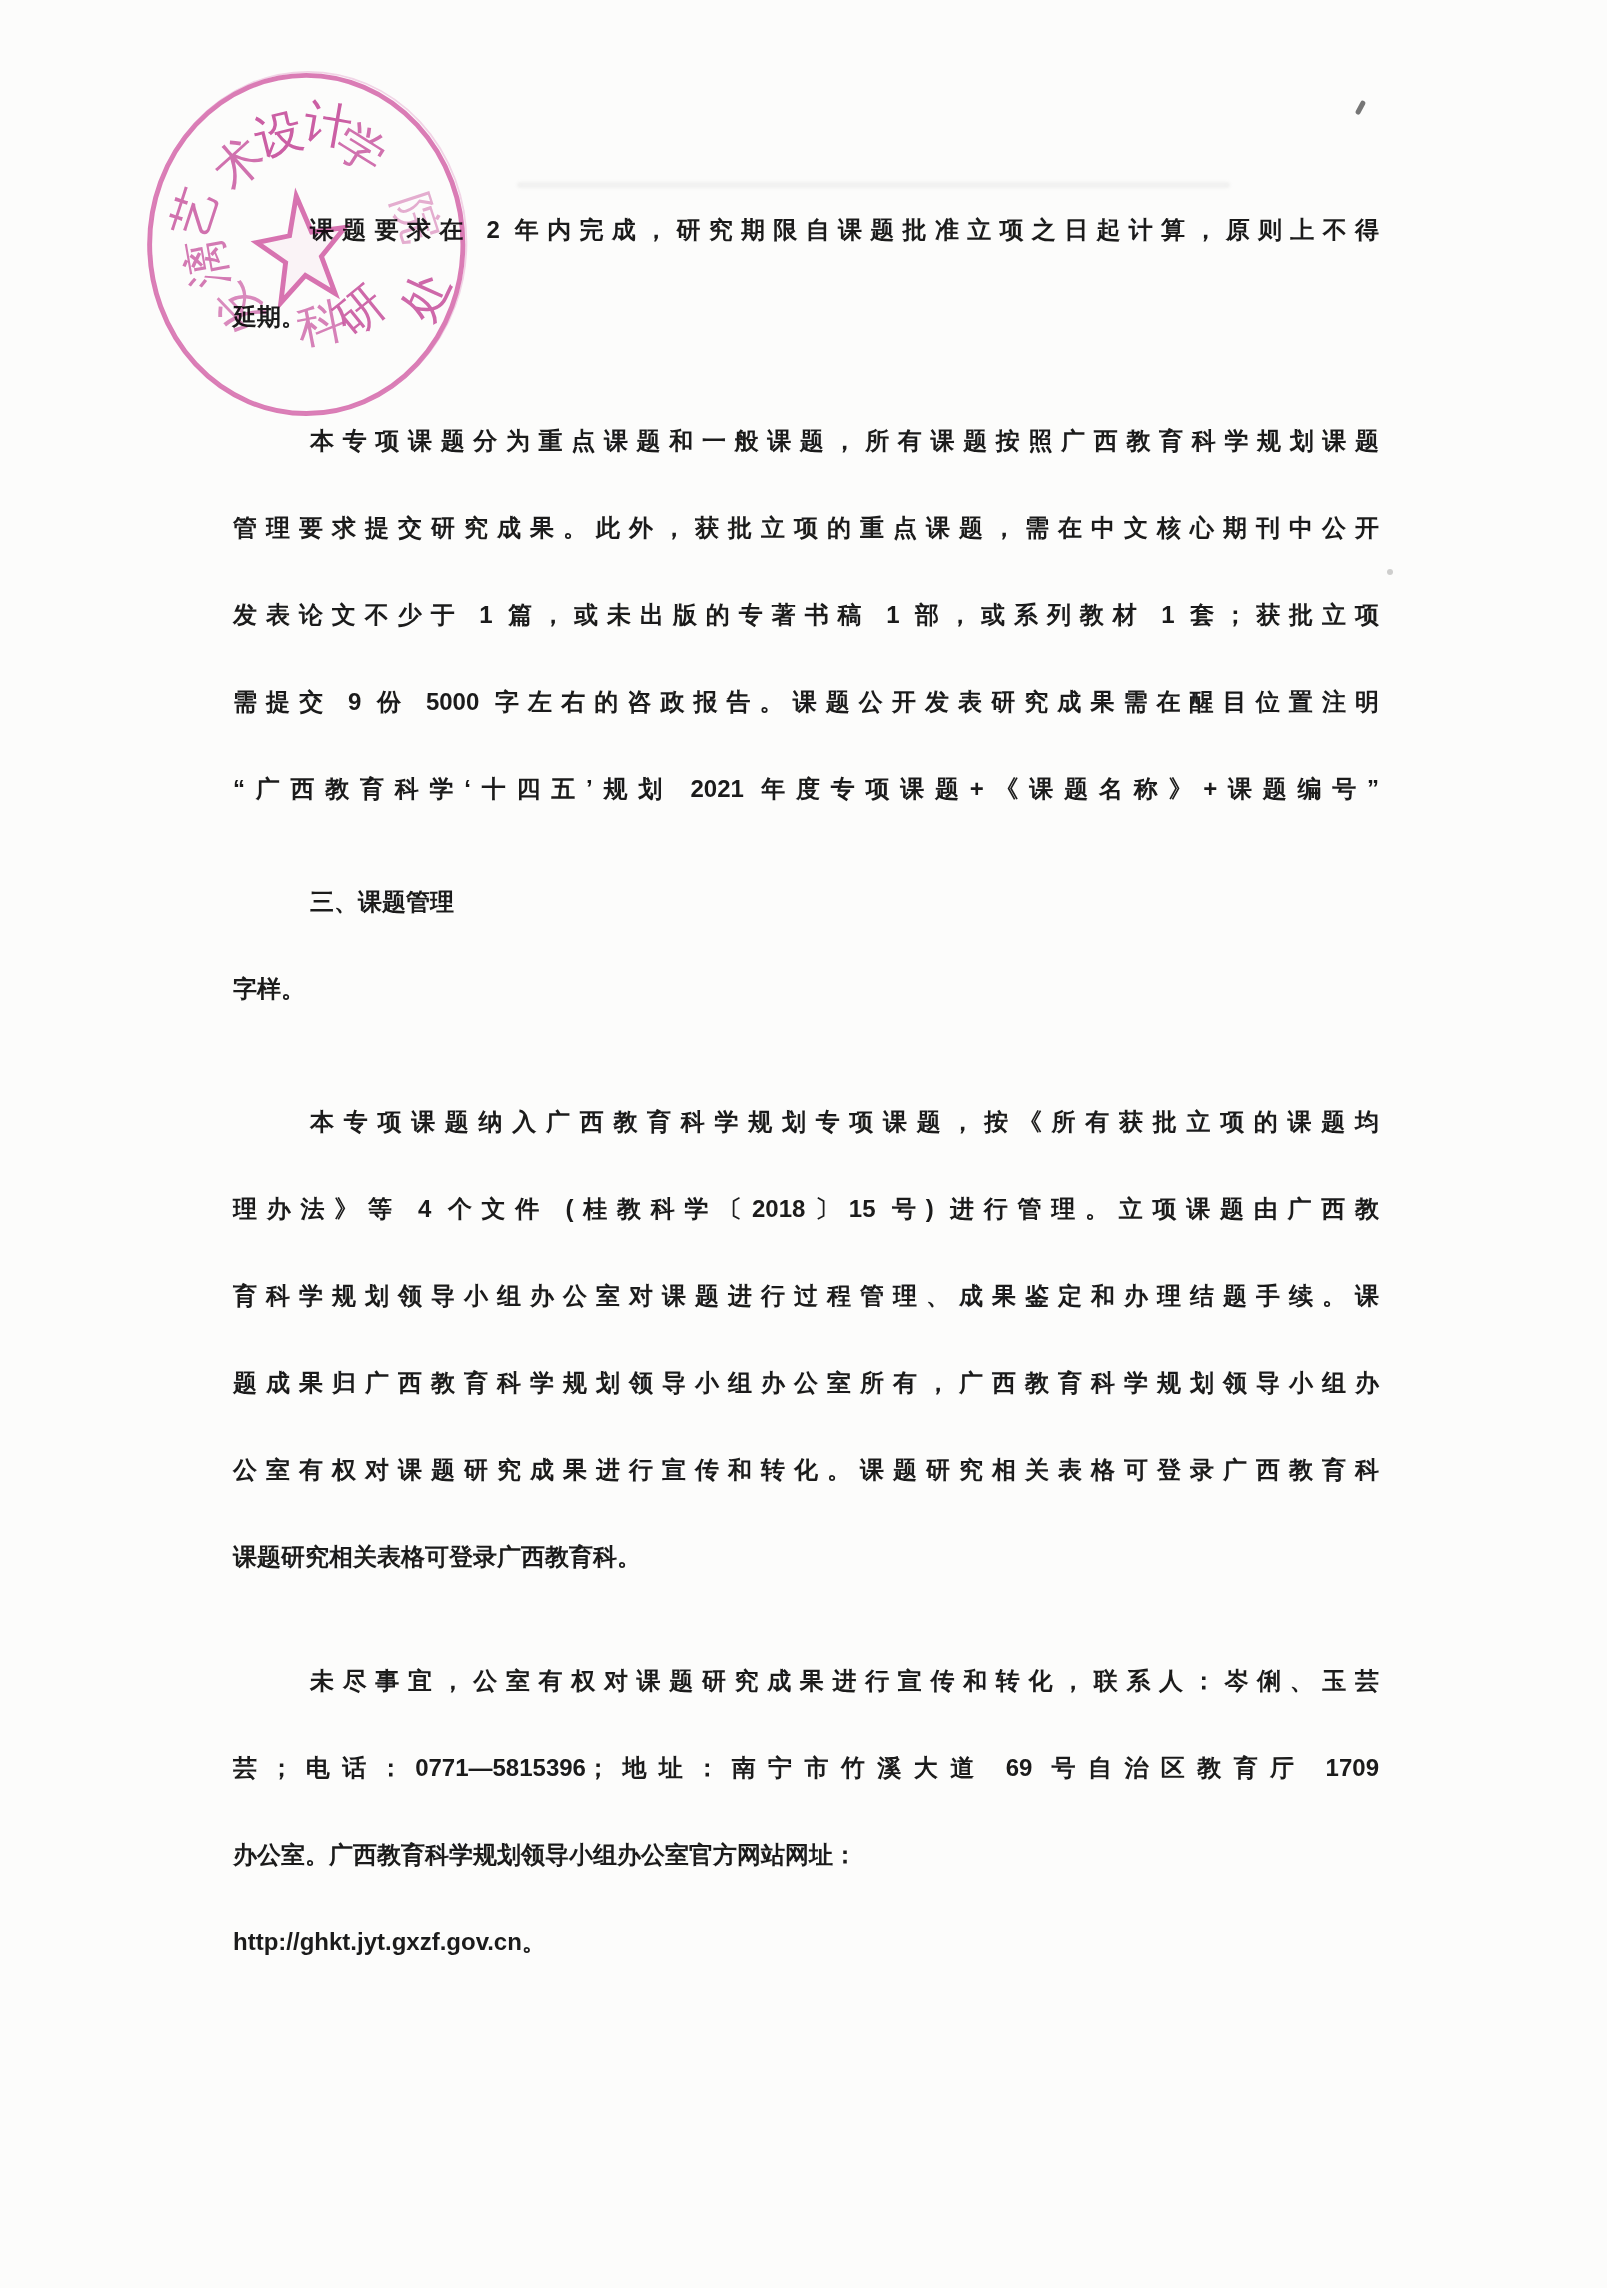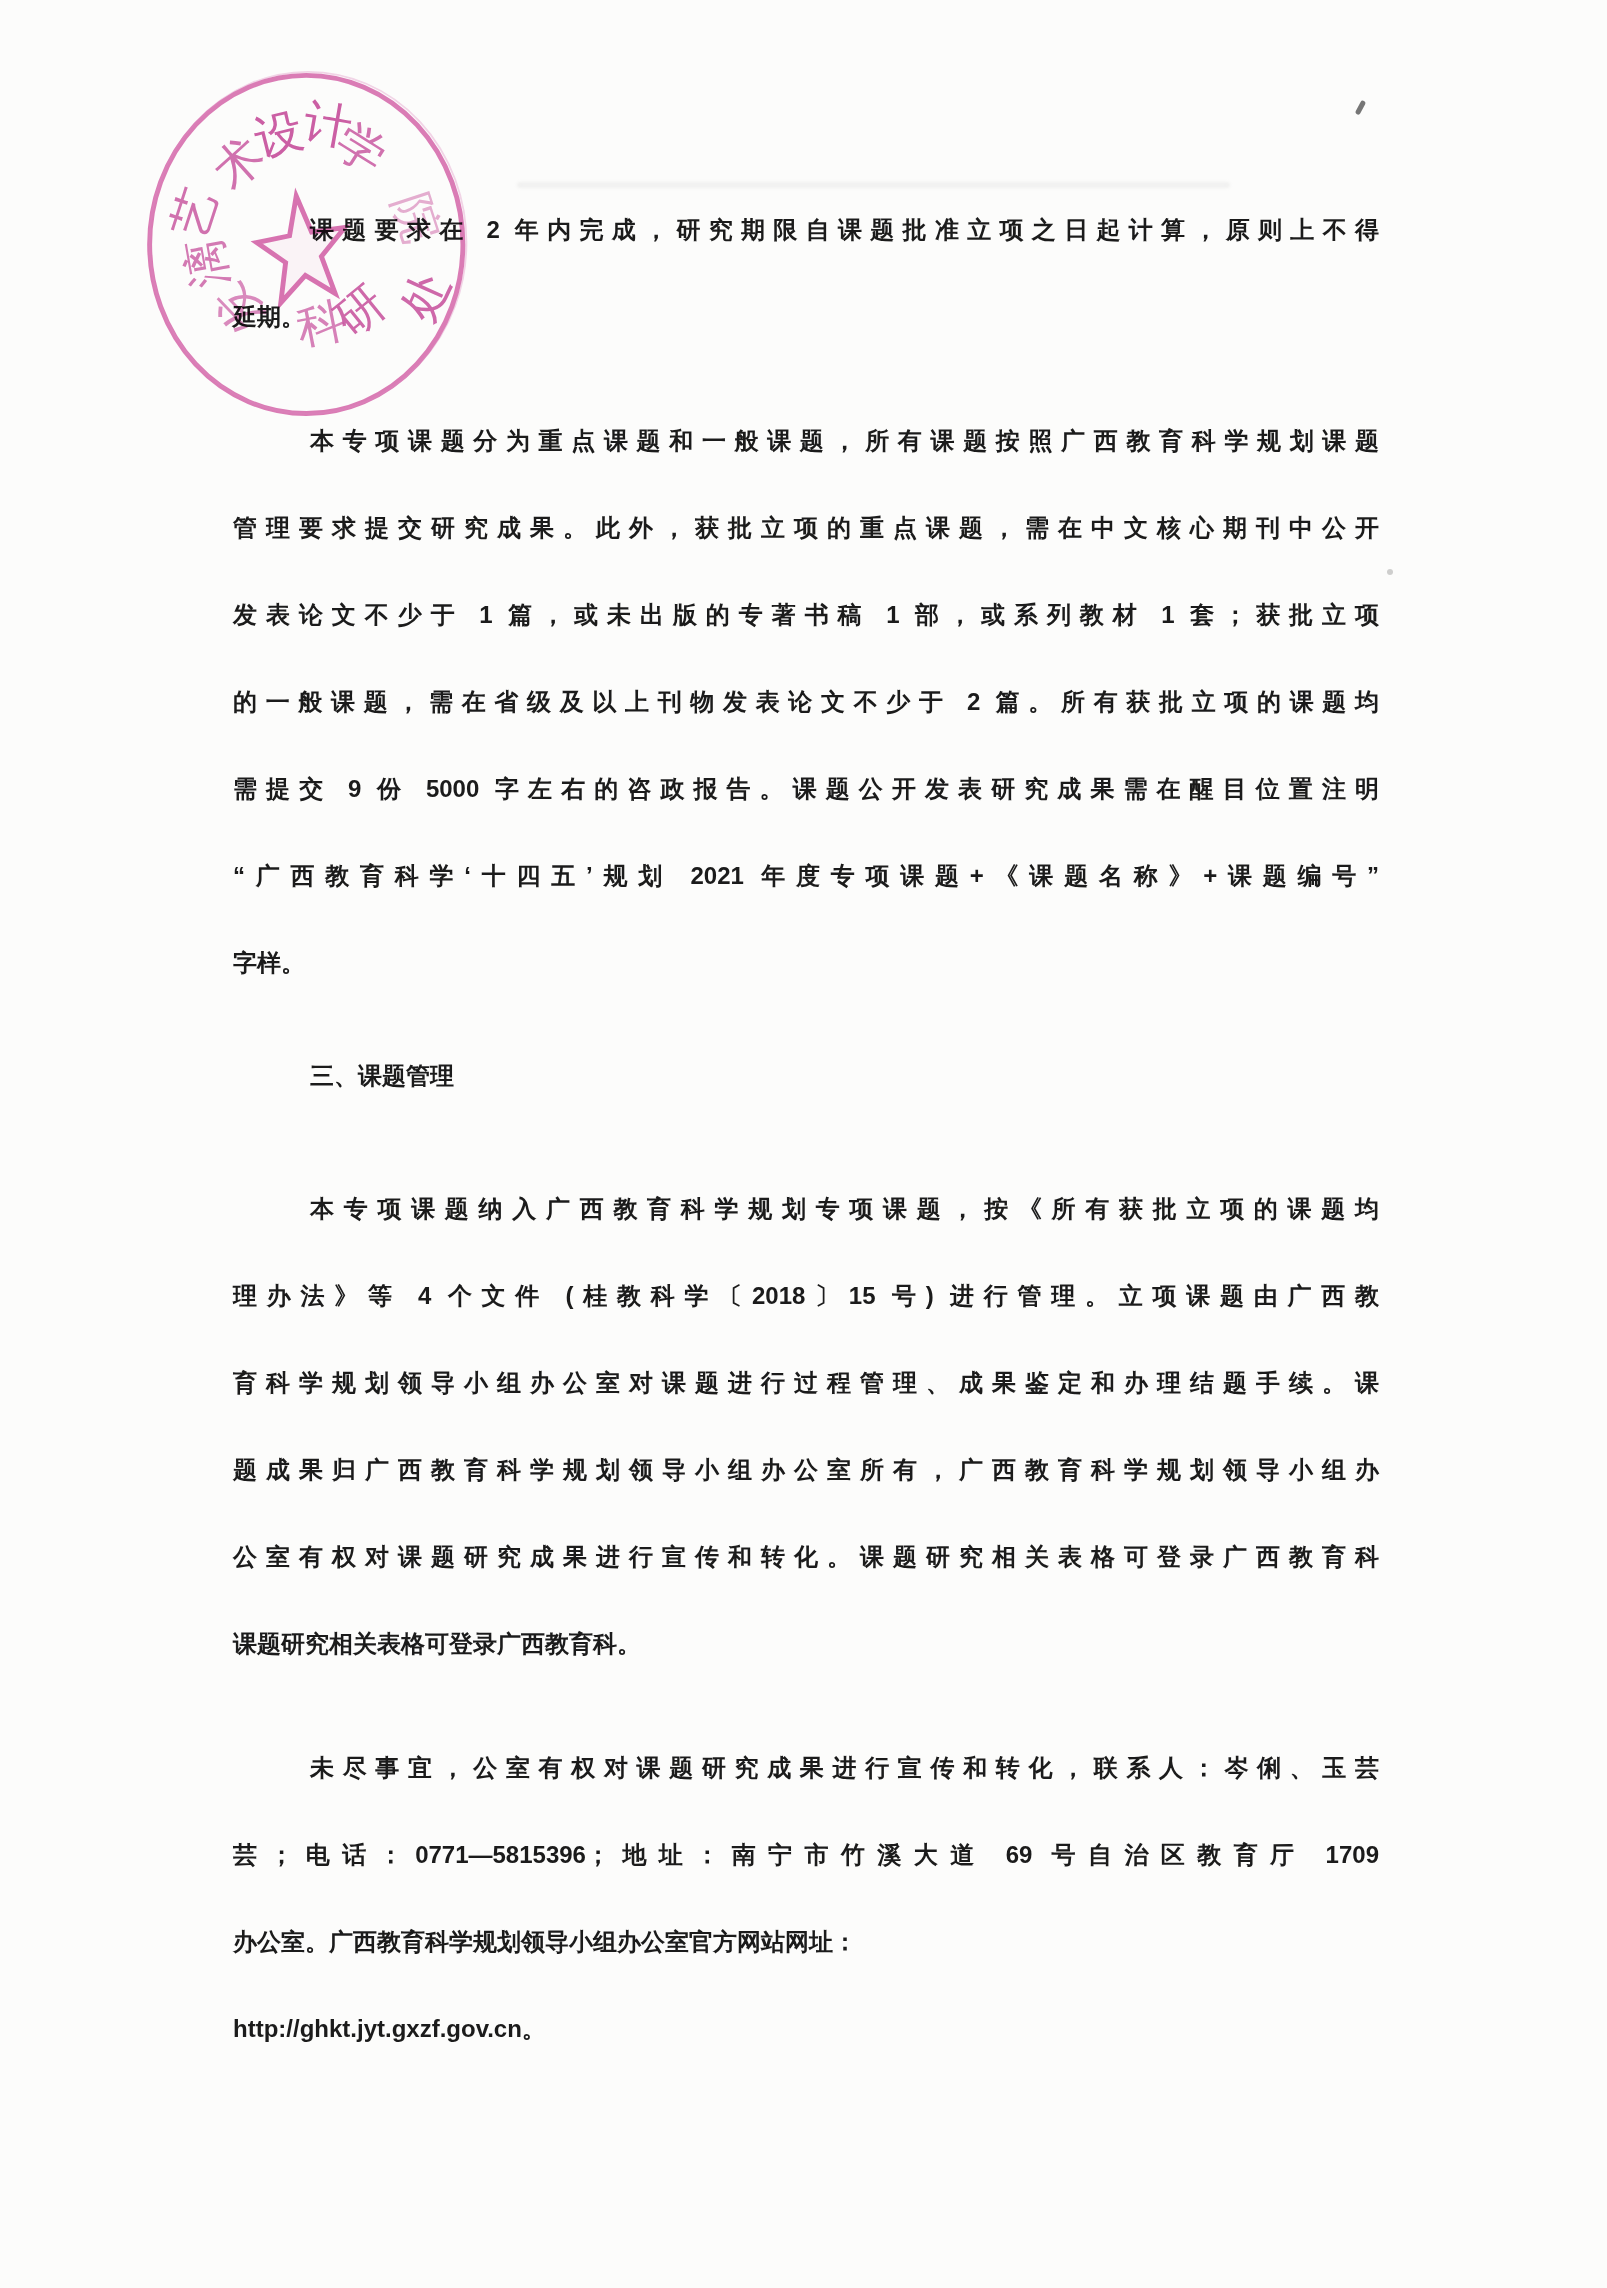--- a/index.html
+++ b/index.html
@@ -41,25 +41,24 @@
 </style>
 </head>
 <body>
 
 <div class="doc">
   <div class="l ind just">课题要求在 2 年内完成，研究期限自课题批准立项之日起计算，原则上不得</div>
   <div class="l">延期。</div>
   <div class="l ind just mt-p2">本专项课题分为重点课题和一般课题，所有课题按照广西教育科学规划课题</div>
   <div class="l just">管理要求提交研究成果。此外，获批立项的重点课题，需在中文核心期刊中公开</div>
   <div class="l just">发表论文不少于 1 篇，或未出版的专著书稿 1 部，或系列教材 1 套；获批立项</div>
-  <div class="l just">的一般课题，需在省级及以上刊物发表论文不少于 2 篇。所有获批立项的课题均</div>
   <div class="l just">需提交 9 份 5000 字左右的咨政报告。课题公开发表研究成果需在醒目位置注明</div>
   <div class="l just">“广西教育科学‘十四五’规划 2021 年度专项课题+《课题名称》+课题编号”</div>
+  <div class="l ind mt-h">三、课题管理</div>
   <div class="l">字样。</div>
-  <div class="l ind mt-h">三、课题管理</div>
   <div class="l ind just mt-p3">本专项课题纳入广西教育科学规划专项课题，按《所有获批立项的课题均</div>
   <div class="l just">理办法》等 4 个文件 (桂教科学〔2018〕15 号) 进行管理。立项课题由广西教</div>
   <div class="l just">育科学规划领导小组办公室对课题进行过程管理、成果鉴定和办理结题手续。课</div>
   <div class="l just">题成果归广西教育科学规划领导小组办公室所有，广西教育科学规划领导小组办</div>
   <div class="l just">公室有权对课题研究成果进行宣传和转化。课题研究相关表格可登录广西教育科</div>
   <div class="l">课题研究相关表格可登录广西教育科。</div>
   <div class="l ind just mt-p4">未尽事宜，公室有权对课题研究成果进行宣传和转化，联系人：岑俐、玉芸</div>
   <div class="l just">芸；电话：0771—5815396；地址：南宁市竹溪大道 69 号自治区教育厅 1709</div>
   <div class="l">办公室。广西教育科学规划领导小组办公室官方网站网址：</div>
   <div class="l">http://ghkt.jyt.gxzf.gov.cn。</div>

